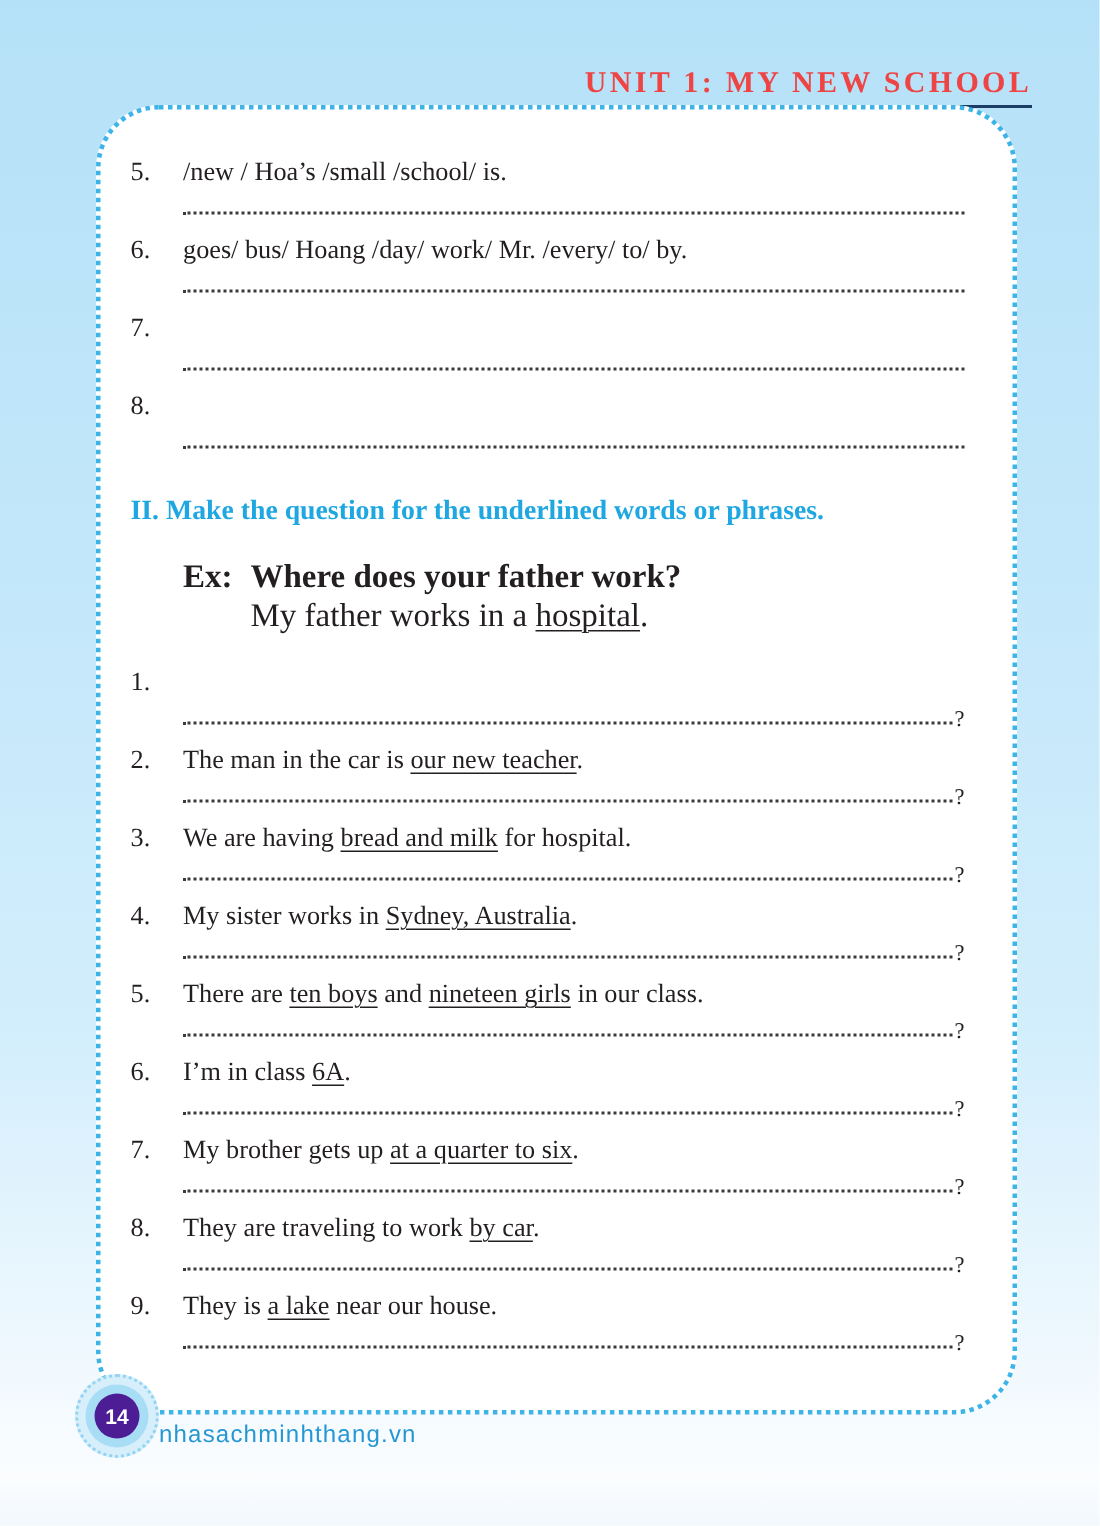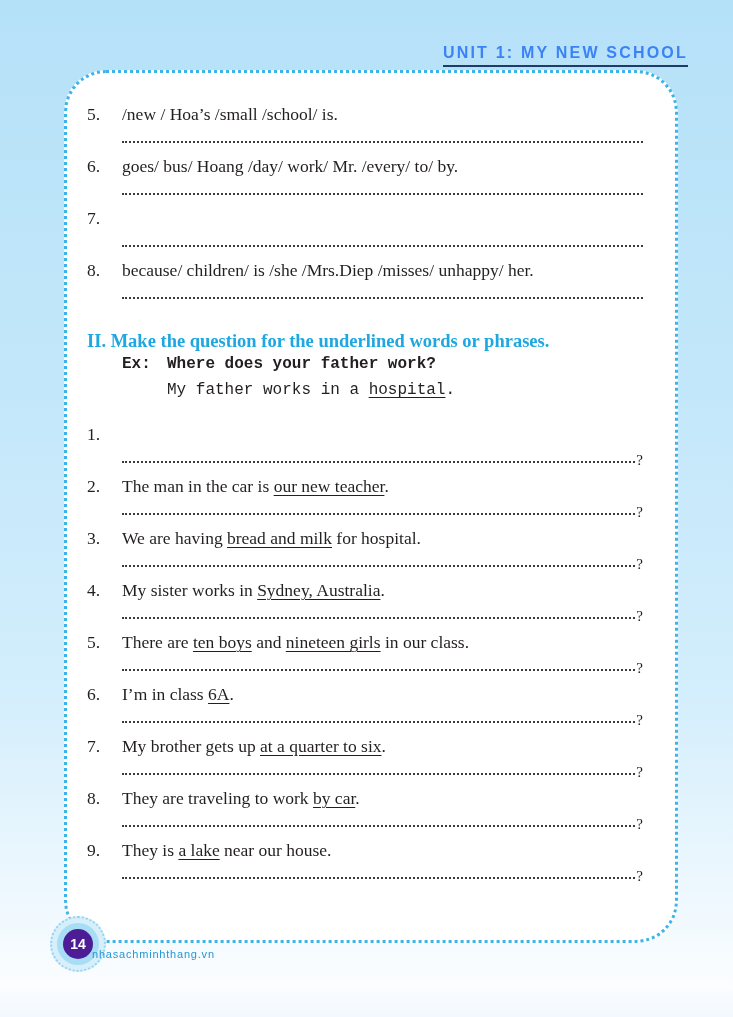--- a/index.html
+++ b/index.html
@@ -3,59 +3,59 @@
 <meta charset="utf-8">
 <style>
   html,body{margin:0;padding:0;}
   body{
     width:733px;height:1017px;position:relative;overflow:hidden;
     background:linear-gradient(180deg,#b5e1f8 0%,#c3e7fa 38%,#d3eefc 68%,#eef8fe 88%,#fbfdff 97%,#f2f8fd 100%);
     font-family:"Liberation Serif",serif;color:#231f20;
   }
   .unit-title{
     position:absolute;top:44px;right:45px;
-    font-family:Liberation Sans, sans-serif;font-weight:bold;
-    font-size:16px;letter-spacing:2.2px;color:#3b82f6;
+    font-family:Liberation Serif, serif;font-weight:bold;
+    font-size:20px;letter-spacing:2.2px;color:#ef4444;
     padding-bottom:3px;border-bottom:2.5px solid #1c3e66;
   }
   .card{
     position:absolute;left:64px;top:70px;width:614px;height:873px;
     box-sizing:border-box;background:#ffffff;
     border:3px dotted #3cb4e8;border-radius:42px;
   }
   .content{padding:30px 32px 0 20px;}
   .item{height:52px;}
   .line1{display:flex;font-size:17.5px;line-height:22px;}
   .num{width:35px;flex:none;}
   .ansline{margin-left:35px;margin-top:10px;height:8px;display:flex;align-items:flex-end;}
   .dots{flex:1;border-bottom:2px dotted #3a3a3a;height:8px;}
   .qmark{flex:none;font-size:15px;line-height:12px;margin-left:1px;transform:translateY(3px);}
   .sec-heading{
     margin-top:18px;font-size:18.5px;font-weight:bold;color:#1ea7e0;line-height:24px;
   }
-  .ex-block{margin-top:0;font-size:16px;line-height:22px;font-family:Liberation Mono, monospace;}
+  .ex-block{margin-top:20px;font-size:22px;line-height:22px;}
   .ex-row{display:flex;}
   .ex-label{width:45px;margin-left:35px;font-weight:bold;flex:none;}
   .ex-q{font-weight:bold;text-align:center;}
   .ex-a{margin-left:80px;margin-top:4px;}
   .items2{margin-top:22px;}
   .u{text-decoration:underline;text-underline-offset:3px;text-decoration-thickness:1px;}
   .badge-outer{
     position:absolute;left:50px;top:916px;width:56px;height:56px;border-radius:50%;
     box-sizing:border-box;background:#d7eefb;border:2px dotted #93d4f3;
     display:flex;align-items:center;justify-content:center;
   }
   .badge-mid{width:42px;height:42px;border-radius:50%;background:#a8ddf6;
     display:flex;align-items:center;justify-content:center;}
   .badge-inner{width:30px;height:30px;border-radius:50%;background:#4c1d95;
     display:flex;align-items:center;justify-content:center;
     font-family:"Liberation Sans",sans-serif;font-weight:bold;font-size:14px;color:#ffffff;}
   .footer-text{
-    position:absolute;left:92px;top:948px;
-    font-family:"Liberation Sans",sans-serif;font-size:11px;letter-spacing:0.8px;color:#2697d4;
+    position:absolute;left:106px;top:948px;
+    font-family:"Liberation Sans",sans-serif;font-size:16px;letter-spacing:0.8px;color:#2697d4;
   }
 </style>
 </head>
 <body>
 
 <div class="unit-title">UNIT 1: MY NEW SCHOOL</div>
 
 <div class="card">
   <div class="content">
 
@@ -82,21 +82,20 @@
         <div class="line1">
           <span class="num">7.</span>
         </div>
         <div class="ansline">
             <span class="dots"></span>
           </div>
       </div>
       <div class="item">
         <div class="line1">
           <span class="num">8.</span>
-          <span>because/ children/ is /she /Mrs.Diep /misses/ unhappy/ her.</span>
         </div>
         <div class="ansline">
             <span class="dots"></span>
           </div>
       </div>
     </div>
 
     <div class="sec-heading">II. Make the question for the underlined words or phrases.</div>
 
     <div class="ex-block">

